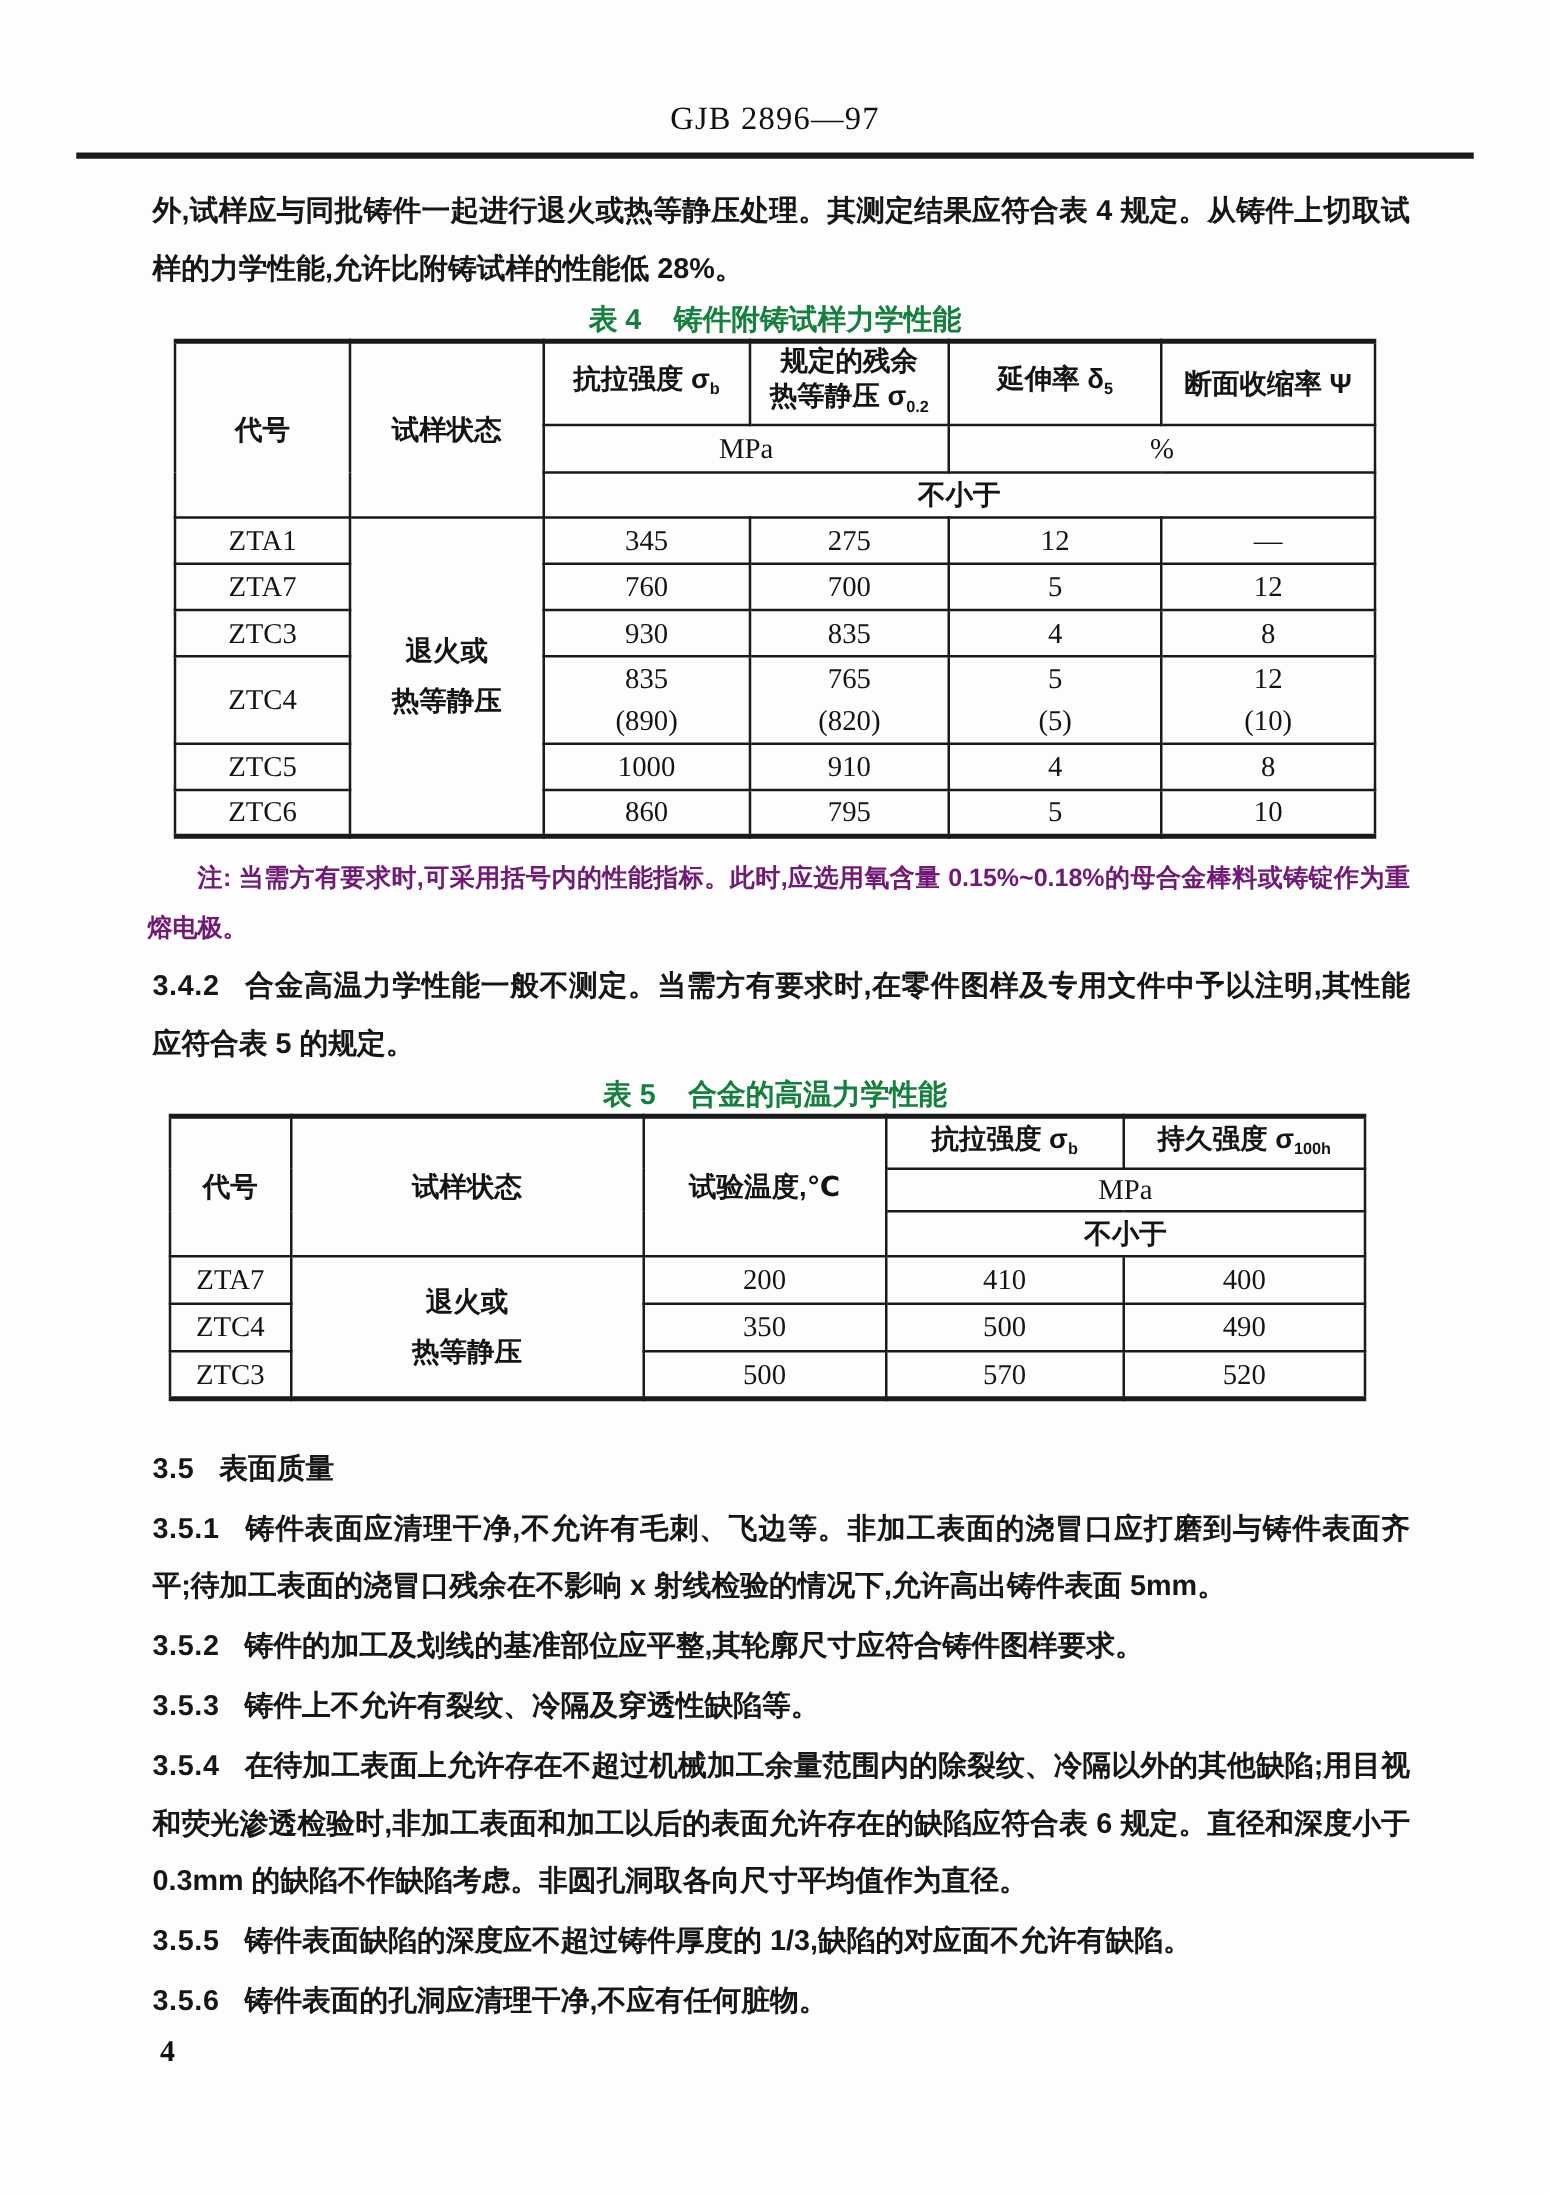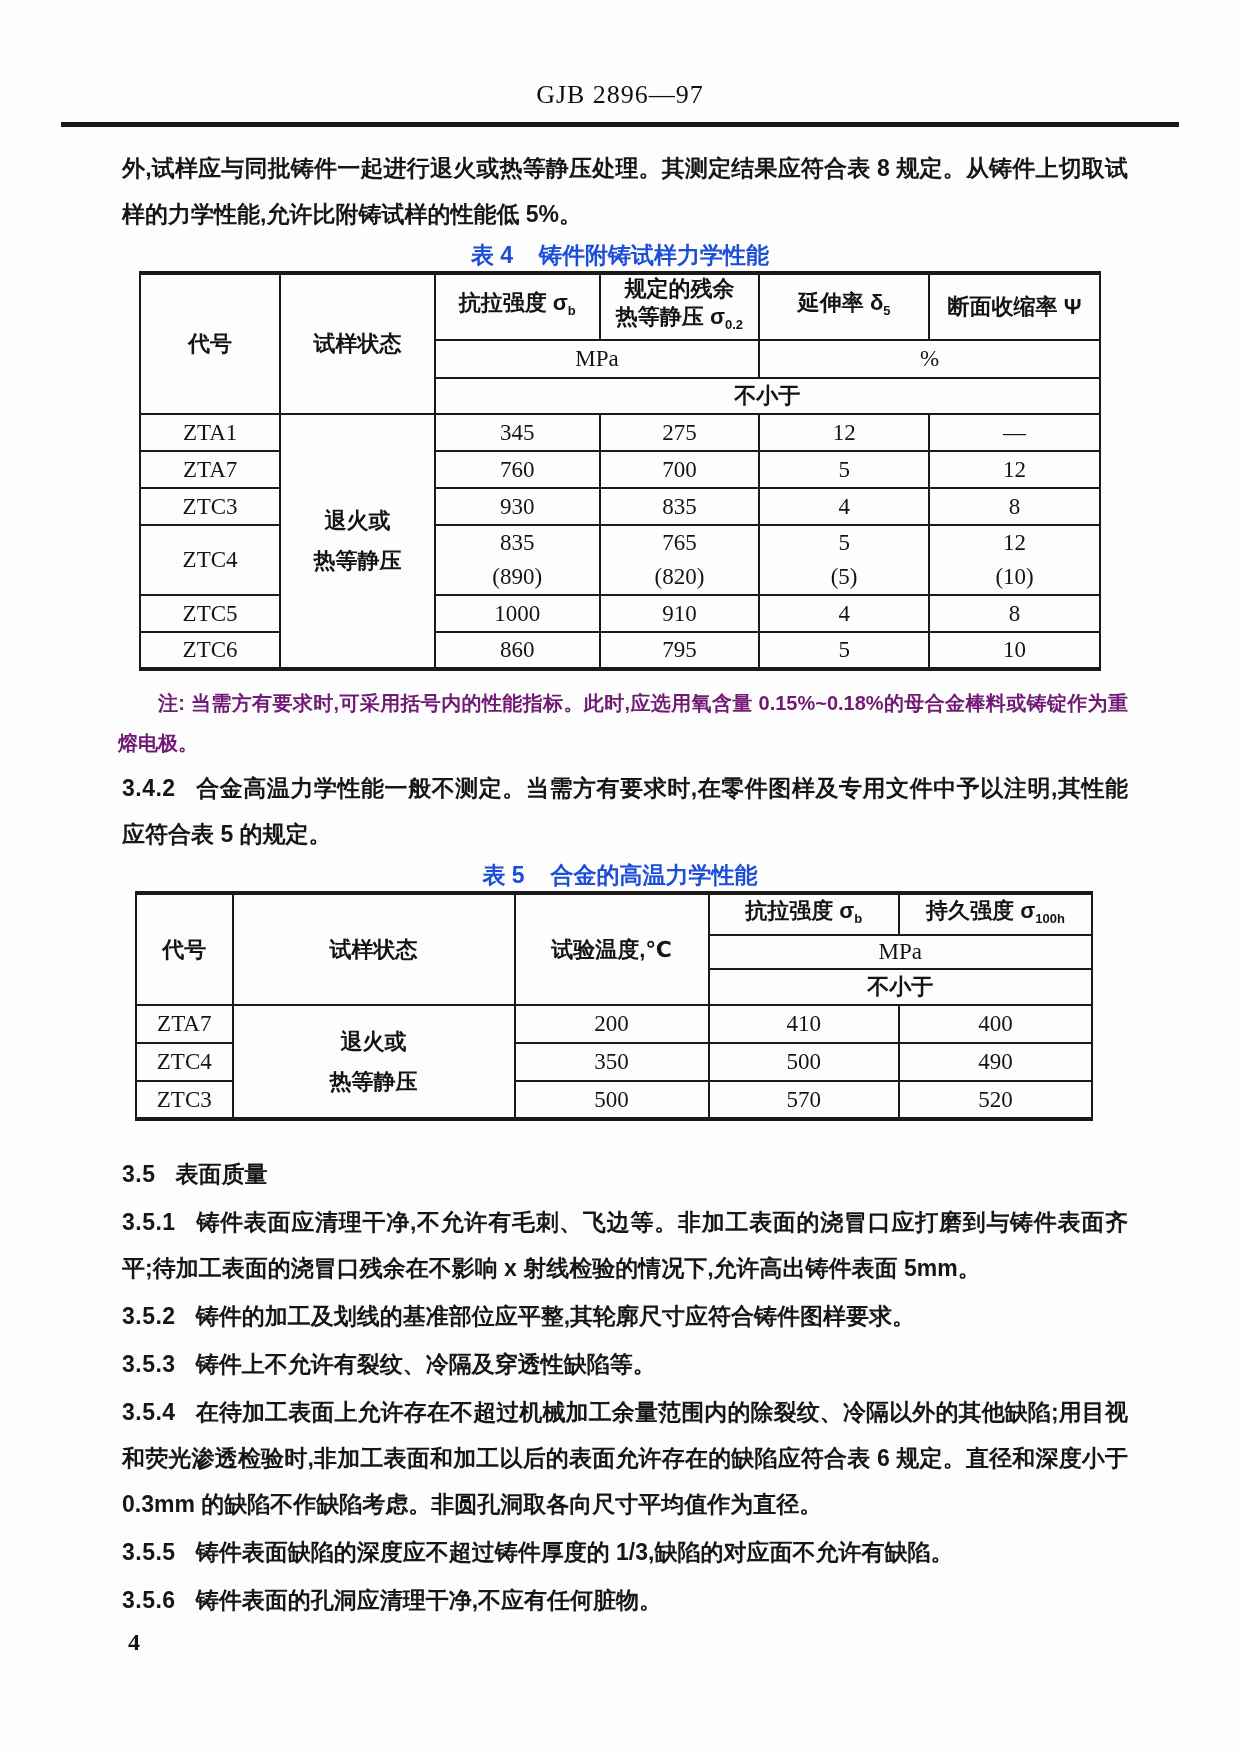--- a/index.html
+++ b/index.html
@@ -12,21 +12,21 @@
     padding-top:80px; text-align:center;
     font-family:"Liberation Serif","DejaVu Serif",serif;
     font-weight:normal; font-size:26px; letter-spacing:1px; color:#111;
   }
   .header-rule { width:1118px; height:5px; background:#1a1a1a; margin:12px auto 0; }
   .body {
     font-size:23px; font-weight:bold; line-height:46px; text-align:justify;
     margin-left:122px; margin-right:112px; color:#161616;
   }
   .intro { margin-top:18px; }
-  .tbl-title { text-align:center; font-size:23px; font-weight:bold; margin-top:2px; line-height:32px; color:#1d4ed8; }
+  .tbl-title { text-align:center; font-size:23px; font-weight:bold; margin-top:2px; line-height:32px; color:#15803d; }
   .tbl-title .tgap { margin-left:26px; }
 
   .tbl {
     border-collapse:collapse; table-layout:fixed;
     border-top:4px solid #1a1a1a; border-bottom:4px solid #1a1a1a;
   }
   .tbl td { border:2px solid #1a1a1a; text-align:center; vertical-align:middle; padding:0; color:#141414; }
   .tbl td.cn  { font-size:22px; font-weight:bold; line-height:28px; }
   .tbl td.num { font-family:"Liberation Serif","DejaVu Serif",serif; font-size:23px; font-weight:normal; }
   sub { font-size:13px; }
@@ -63,21 +63,21 @@
   }
 </style>
 </head>
 <body>
 
 <div class="page">
 
   <div class="doc-header">GJB 2896—97</div>
   <div class="header-rule"></div>
 
-  <p class="body intro">外,试样应与同批铸件一起进行退火或热等静压处理。其测定结果应符合表 8 规定。从铸件上切取试样的力学性能,允许比附铸试样的性能低 5%。</p>
+  <p class="body intro">外,试样应与同批铸件一起进行退火或热等静压处理。其测定结果应符合表 4 规定。从铸件上切取试样的力学性能,允许比附铸试样的性能低 28%。</p>
 
   <div class="tbl-title">
     <span>表 4</span><span class="tgap">铸件附铸试样力学性能</span>
   </div>
 
   <table class="tbl t4">
     <colgroup>
         <col class="c1">
         <col class="c2">
         <col class="c3">

